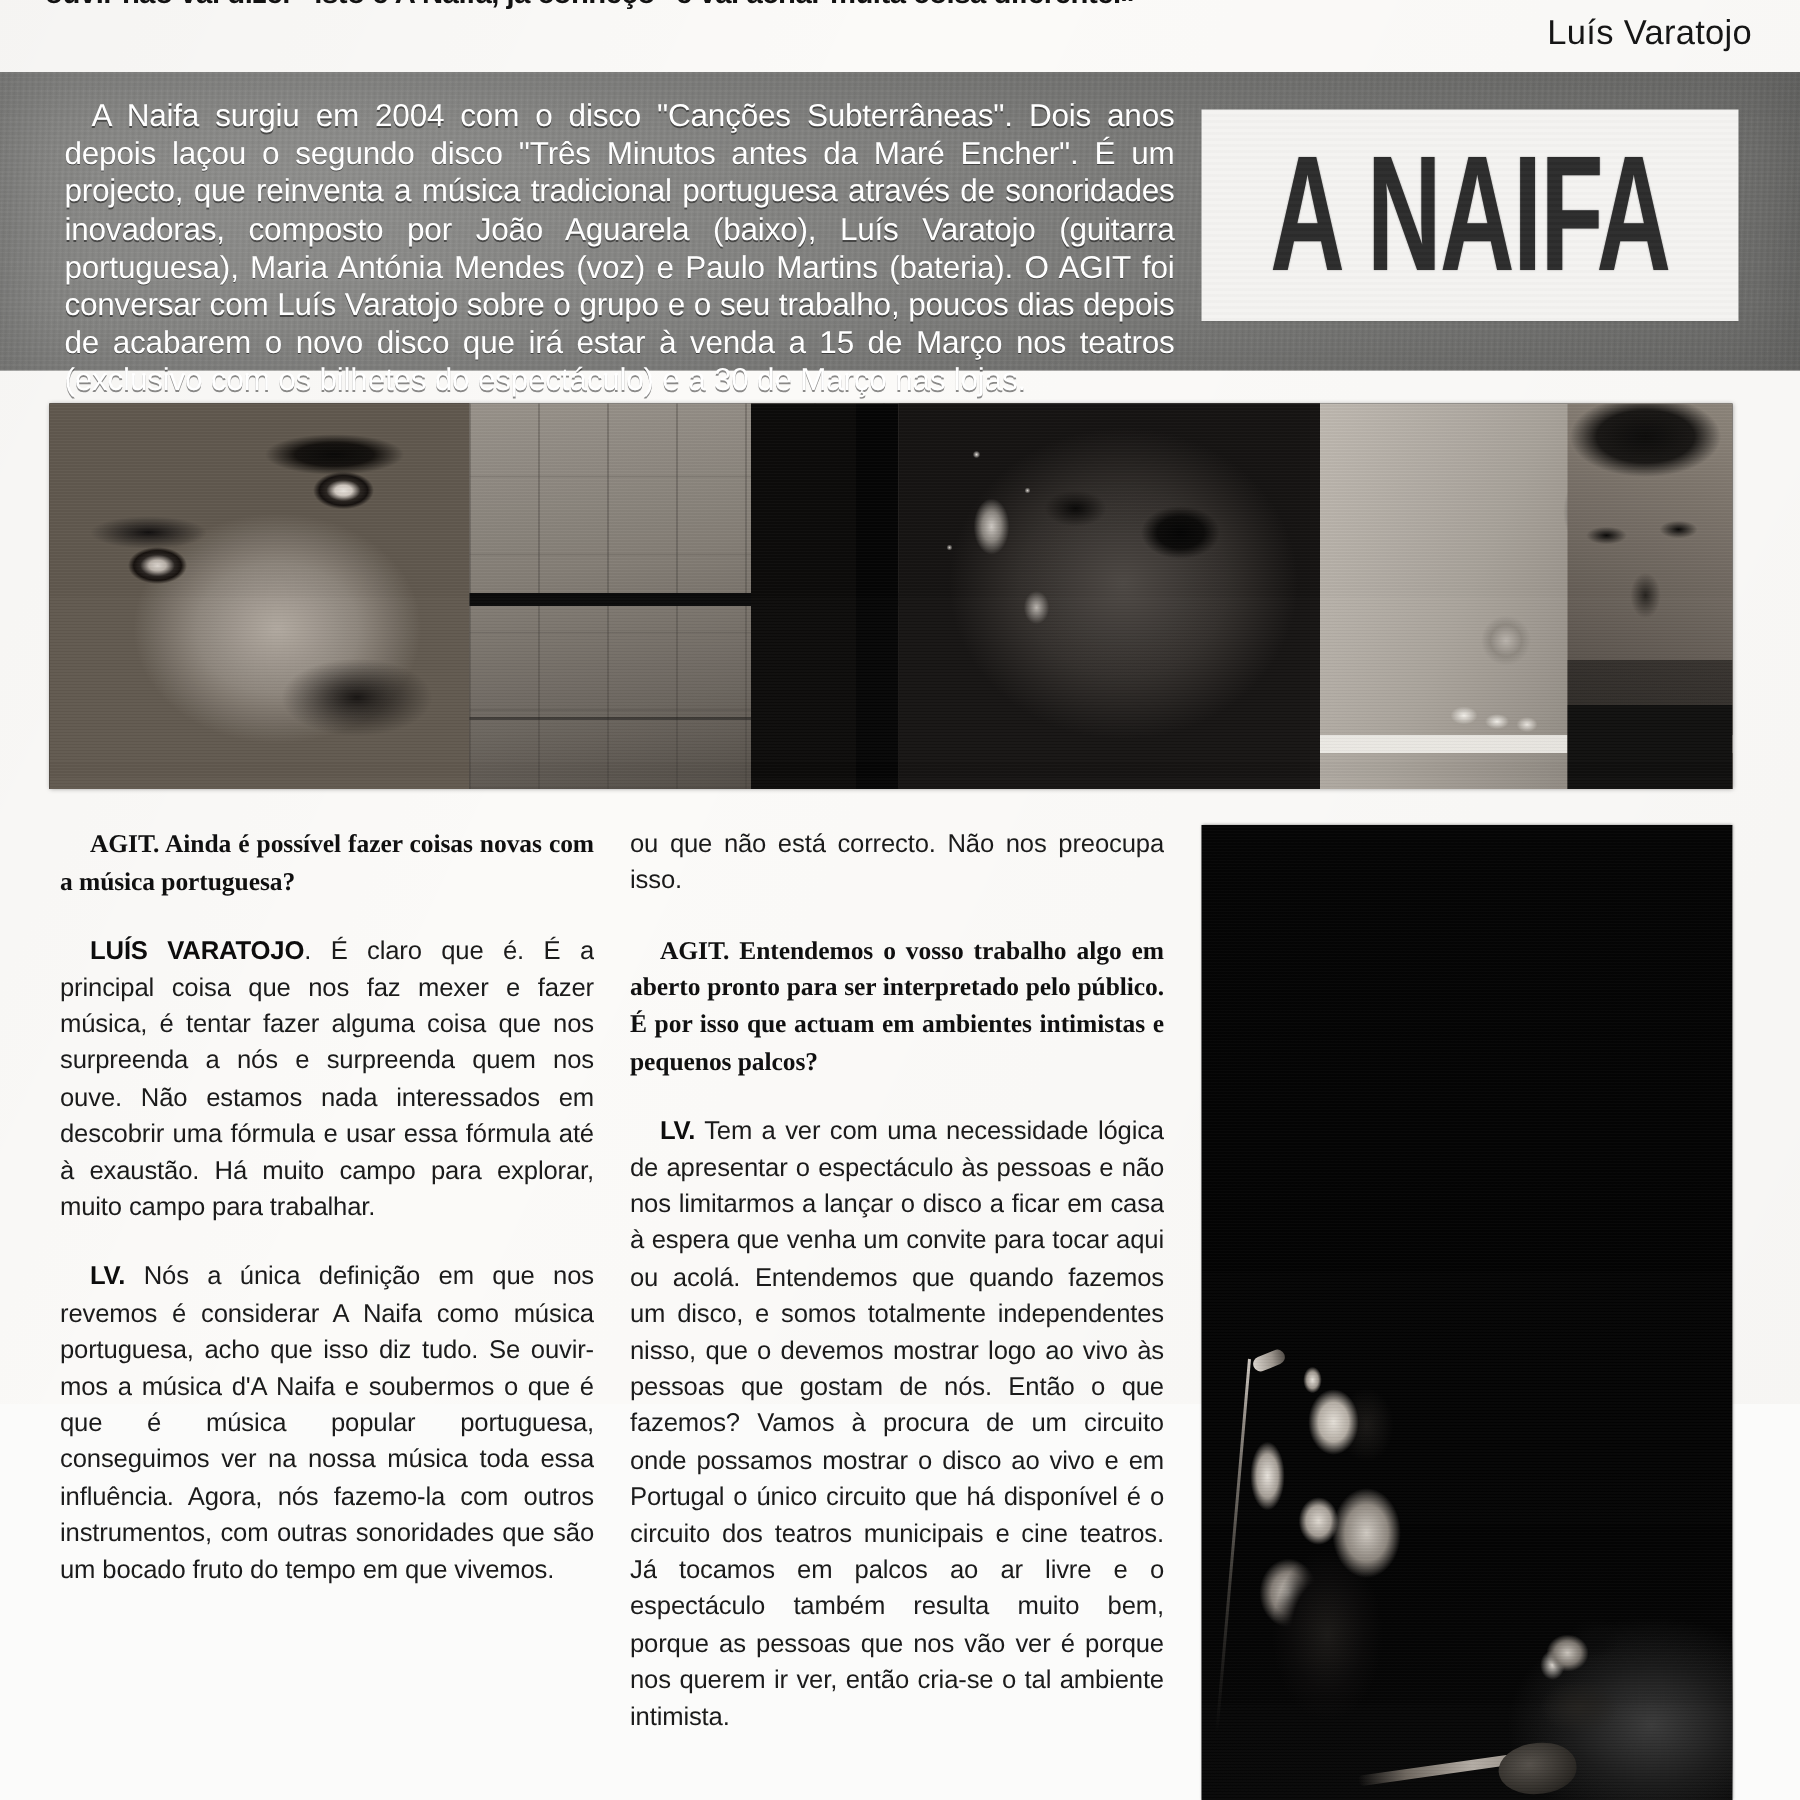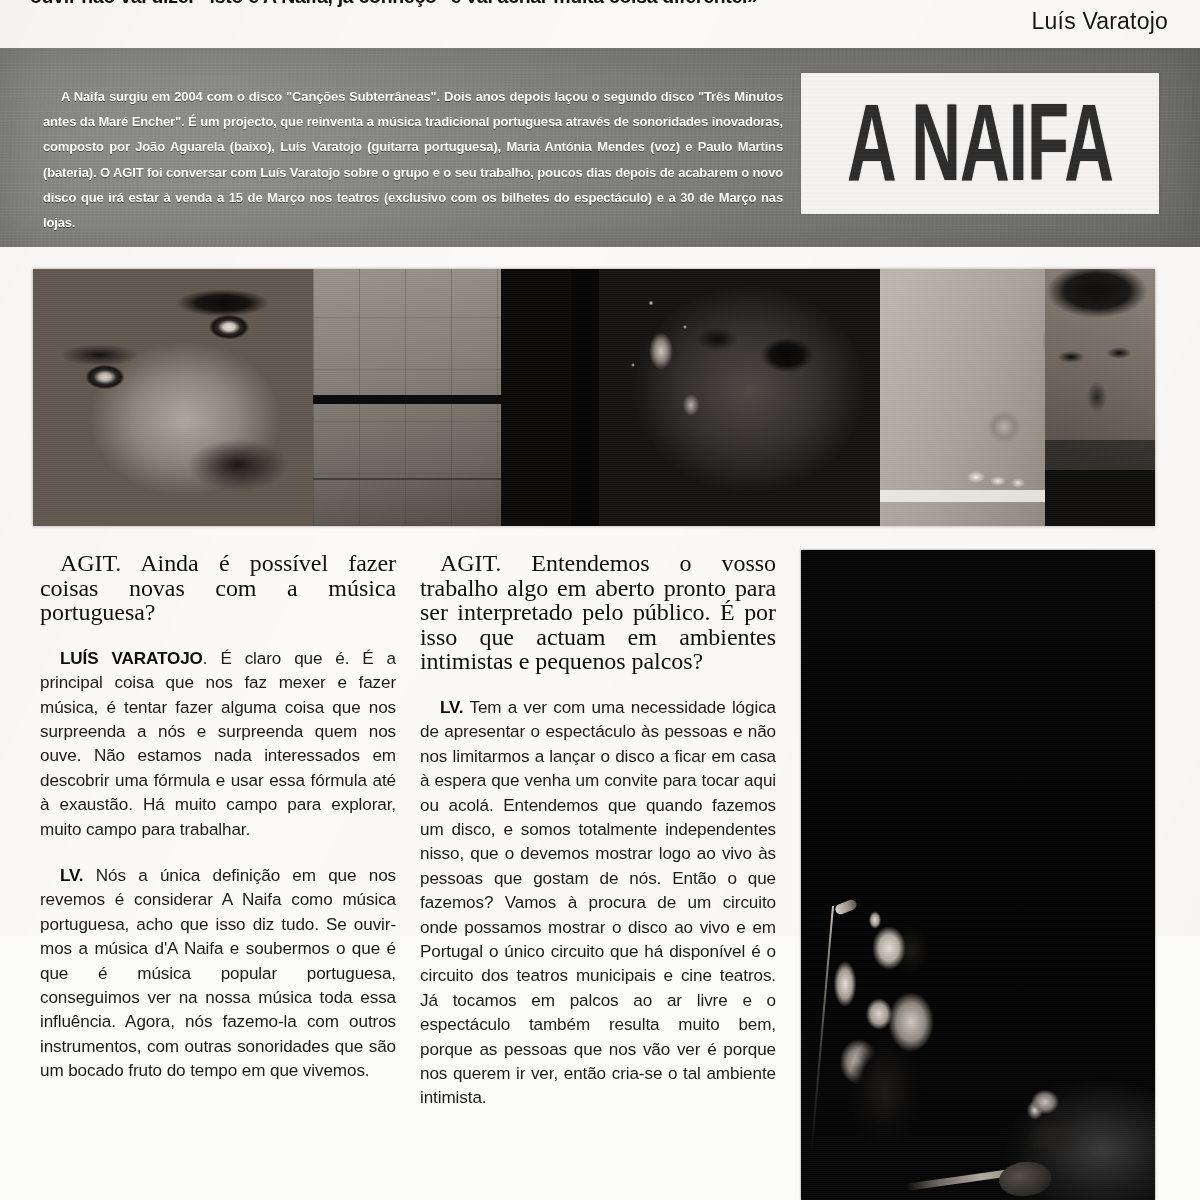--- a/index.html
+++ b/index.html
@@ -76,25 +76,25 @@
     position: absolute;
     inset: 0;
     background:
       repeating-linear-gradient(0deg, rgba(255,255,255,0.03) 0 1px, rgba(0,0,0,0.025) 1px 3px);
     pointer-events: none;
     opacity: .7;
   }
   .lead-text {
     position: absolute;
     left: 43px;
-    top: 36px;
+    top: 17px;
     width: 740px;
     font-family: "Liberation Sans", sans-serif;
-    font-weight: bold;
-    font-size: 13px;
+    font-weight: normal;
+    font-size: 21px;
     line-height: 25.2px;
     color: #ffffff;
     text-indent: 18px;
     text-shadow: 0 1px 0 rgba(0,0,0,0.45);
     letter-spacing: -0.15px;
     z-index: 3;
     text-align: justify;
     text-justify: inter-word;
   }
 
@@ -225,22 +225,22 @@
     text-align: justify;
     text-justify: inter-word;
     overflow: hidden;
   }
   .col1 { left: 40px; height: 660px; }
   .col2 { left: 420px; height: 660px; }
 
   .q, .a { margin: 0 0 22px 0; }
   .q {
     font-family: "Liberation Serif", serif;
-    font-weight: normal;
-    font-size: 24px;
+    font-weight: bold;
+    font-size: 17px;
     line-height: 24.6px;
     color: #101010;
     text-indent: 20px;
     letter-spacing: -0.05px;
   }
   .a {
     text-indent: 20px;
     letter-spacing: -0.1px;
   }
   .a .spk {
@@ -371,20 +371,21 @@
   </div>
 
   <div class="col col1">
     <p class="q">AGIT. Ainda é possível fazer coisas novas com a música portuguesa?</p>
     <p class="a"><span class="spk">LUÍS VARATOJO</span><span>. É claro que é. É a principal coisa que nos faz mexer e fazer música, é tentar fazer alguma coisa que nos surpreenda a nós e surpreenda quem nos ouve. Não estamos nada interessados em descobrir uma fórmula e usar essa fórmula até à exaustão. Há muito campo para explorar, muito campo para trabalhar.</span></p>
     <p class="a"><span class="spk">LV.</span><span> Nós a única definição em que nos revemos é considerar A Naifa como música portuguesa, acho que isso diz tudo. Se ouvir-mos a música d'A Naifa e soubermos o que é que é música popular portuguesa, conseguimos ver na nossa música toda essa influência. Agora, nós fazemo-la com outros instrumentos, com outras sonoridades que são um bocado fruto do tempo em que vivemos.</span></p>
     <p class="a"></p>
   </div>
 
   <div class="col col2">
+    <p class="a first nocut">ou que não está correcto. Não nos preocupa isso.</p>
     <p class="q">AGIT. Entendemos o vosso trabalho algo em aberto pronto para ser interpretado pelo público. É por isso que actuam em ambientes intimistas e pequenos palcos?</p>
     <p class="a"><span class="spk">LV.</span><span> Tem a ver com uma necessidade lógica de apresentar o espectáculo às pessoas e não nos limitarmos a lançar o disco a ficar em casa à espera que venha um convite para tocar aqui ou acolá. Entendemos que quando fazemos um disco, e somos totalmente independentes nisso, que o devemos mostrar logo ao vivo às pessoas que gostam de nós. Então o que fazemos? Vamos à procura de um circuito onde possamos mostrar o disco ao vivo e em Portugal o único circuito que há disponível é o circuito dos teatros municipais e cine teatros. Já tocamos em palcos ao ar livre e o espectáculo também resulta muito bem, porque as pessoas que nos vão ver é porque nos querem ir ver, então cria-se o tal ambiente intimista.</span></p>
 
   </div>
 
   <div class="concert">
     <div class="mic-stand"></div>
     <div class="mic-head"></div>
     <div class="singer"></div>
     <div class="guitar-neck"></div>

